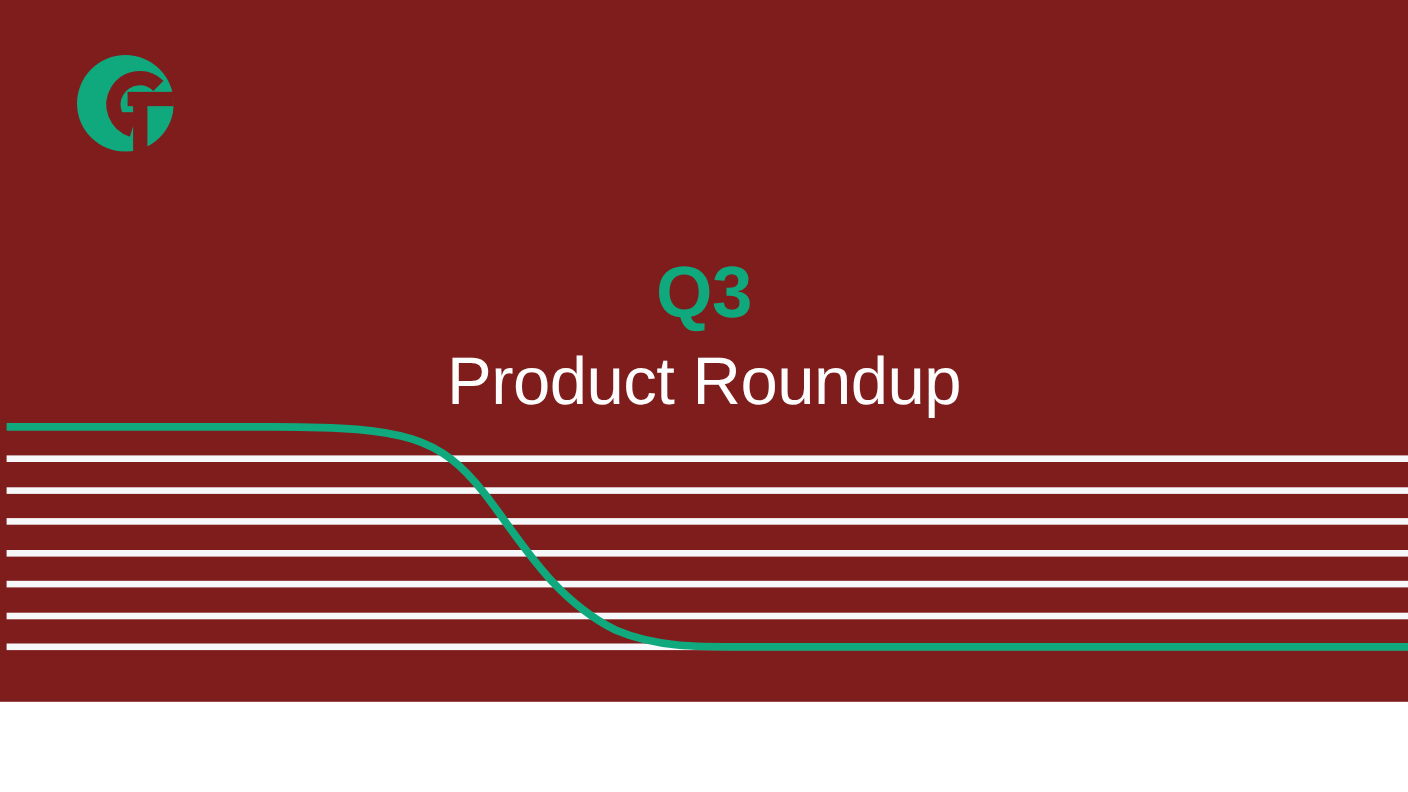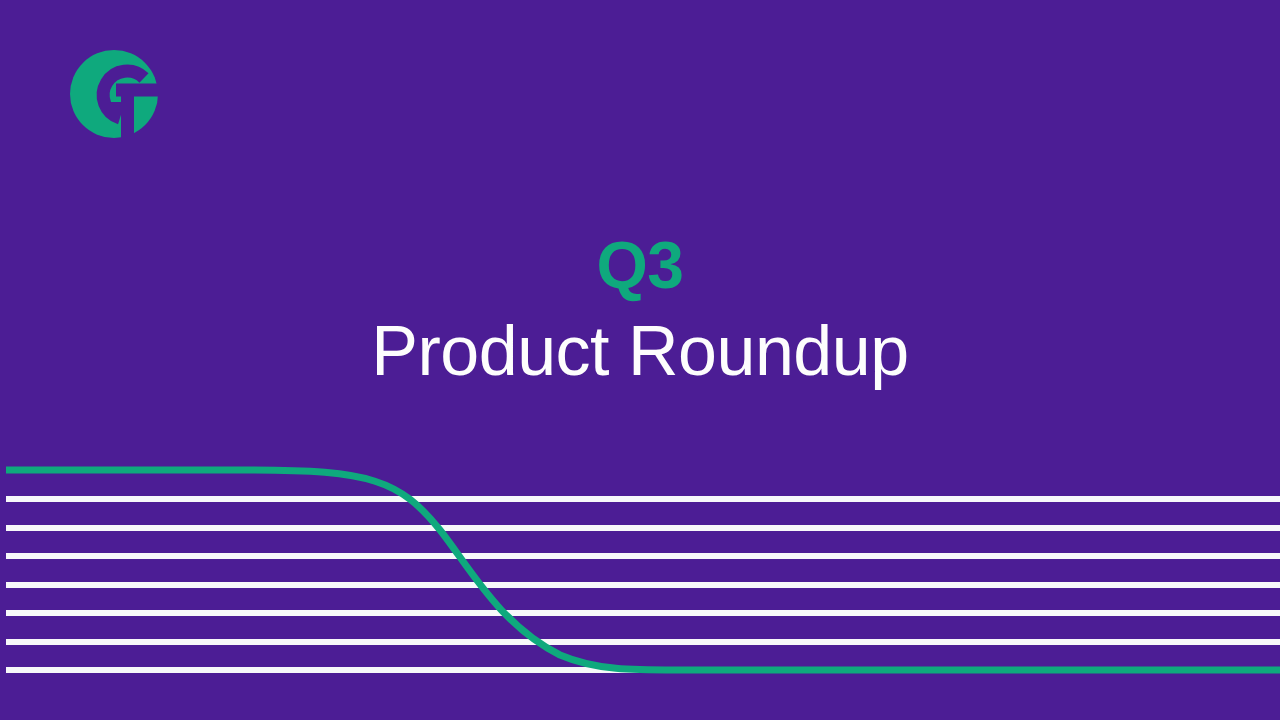--- a/index.html
+++ b/index.html
@@ -9,22 +9,22 @@
   }
   body {
     width: 1280px;
     height: 720px;
     overflow: hidden;
     font-family: "Liberation Sans", sans-serif;
   }
   #slide {
     position: relative;
     width: 1280px;
-    height: 720px;
-    background: #4c1d95;
+    height: 638px;
+    background: #7f1d1d;
     overflow: hidden;
   }
 
   
   #logo-mark {
     position: absolute;
     left: 70px;
     top: 50px;
     width: 88px;
     height: 88px;
@@ -42,21 +42,21 @@
     display: block;
     font-size: 66px;
     font-weight: 700;
     line-height: 1.0;
     letter-spacing: -0.5px;
     color: #0fa97d;
   }
   #headline {
     display: block;
     margin-top: 18px;
-    font-size: 70px;
+    font-size: 61px;
     font-weight: 300;
     line-height: 1.0;
     letter-spacing: -0.5px;
     color: #fdfdfd;
   }
 
   
   #footer-graphic {
     position: absolute;
     left: 0;

